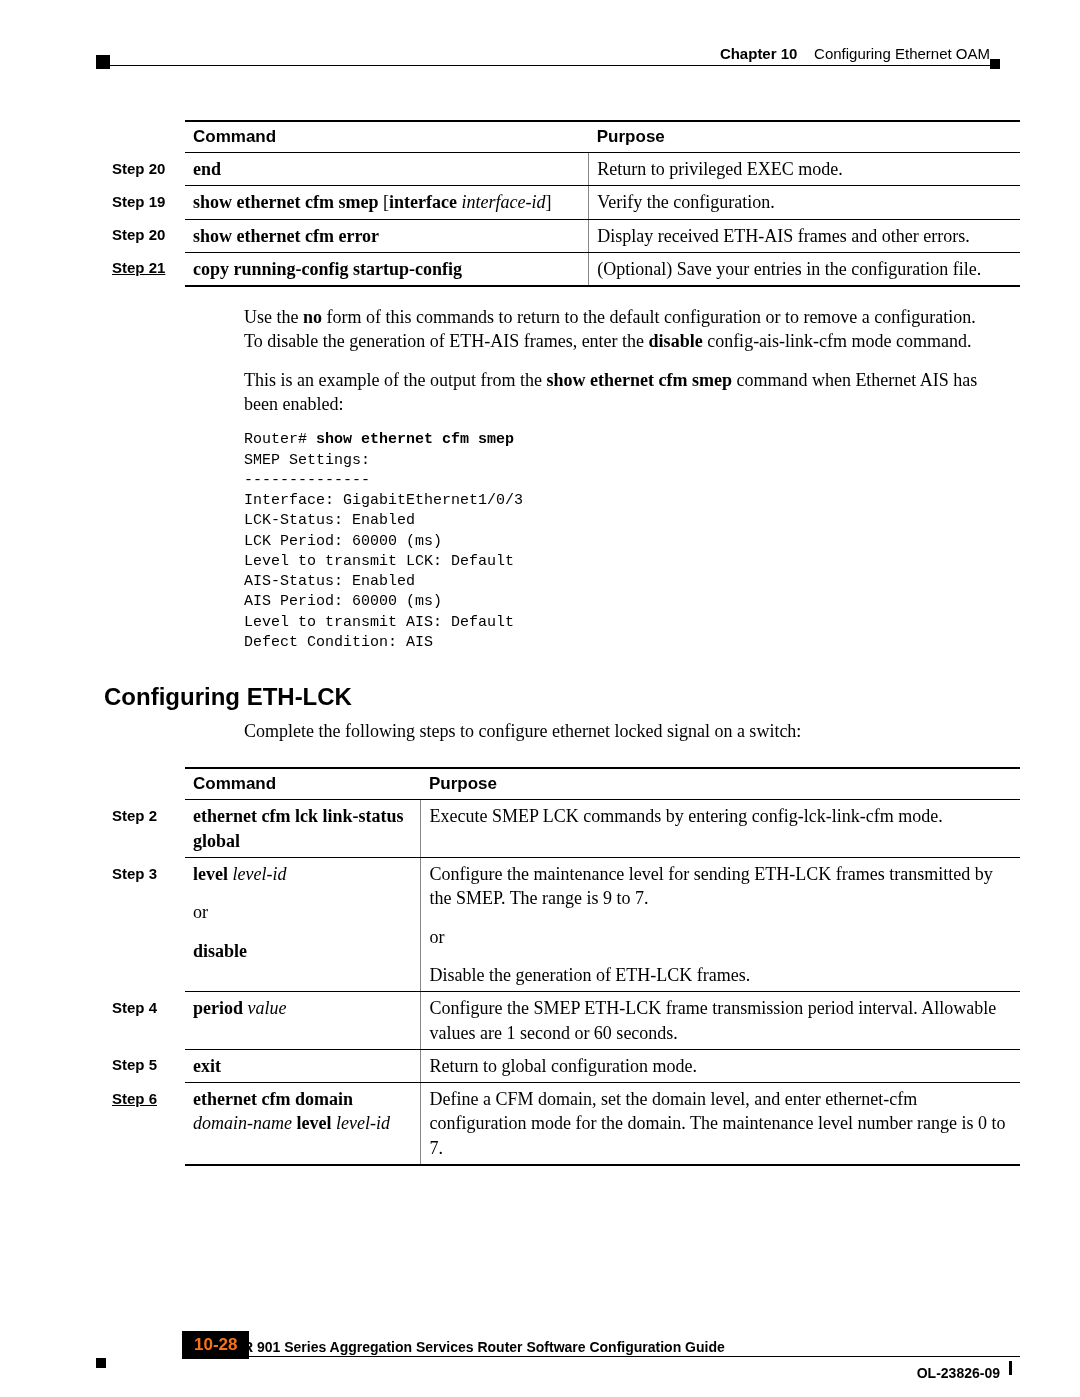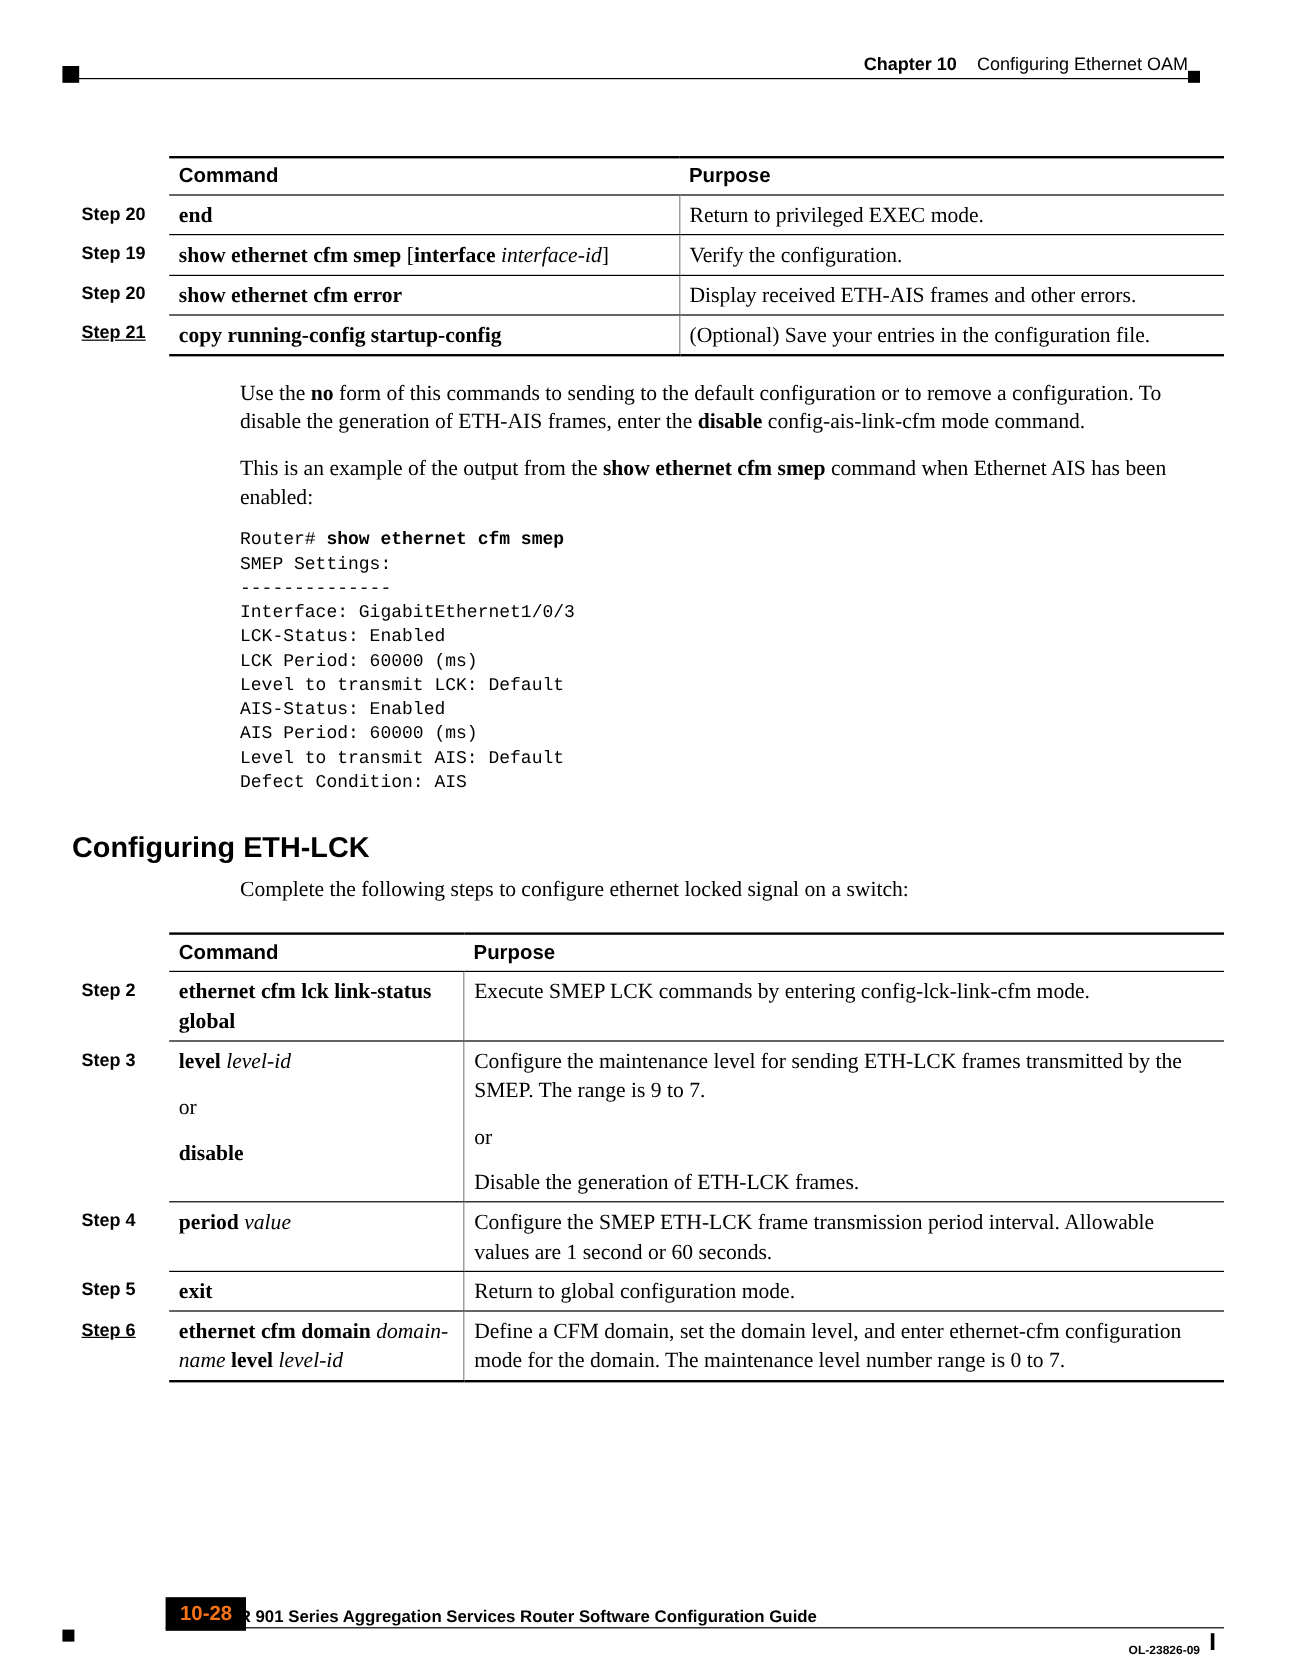--- a/index.html
+++ b/index.html
@@ -7,24 +7,25 @@
     padding: 0;
     background: #fff;
     font-family: "Times New Roman", Times, serif;
     color: #000;
     width: 1080px;
     height: 1397px;
     position: relative;
     box-sizing: border-box;
   }
   .page {
-    padding: 40px 60px 0 60px;
+    padding: 30px 60px 0 60px;
     box-sizing: border-box;
     height: 100%;
     position: relative;
+    margin-left: 44px;
   }
   .header-line {
     position: absolute;
     top: 45px;
     right: 90px;
     font-family: Arial, Helvetica, sans-serif;
     font-size: 15px;
   }
   .header-line .chap { font-weight: bold; }
   .header-rule {
@@ -160,21 +161,21 @@
     width: 10px;
     height: 10px;
     background: #000;
   }
   .footer-doc {
     position: absolute;
     bottom: -24px;
     right: 20px;
     font-family: Arial, Helvetica, sans-serif;
     font-weight: bold;
-    font-size: 10px;
+    font-size: 14px;
   }
   .footer-tick {
     position: absolute;
     bottom: -18px;
     right: 8px;
     width: 3px;
     height: 14px;
     background: #000;
   }
   .b { font-weight: bold; }
@@ -219,21 +220,21 @@
           </tr>
           <tr>
             <td class="step-label">Step 21</td>
             <td class="cmd"><span class="b">copy running-config startup-config</span></td>
             <td class="purpose-cell">(Optional) Save your entries in the configuration file.</td>
           </tr>
         </tbody>
     </table>
 
     <p class="para">
-      <span>Use the </span><span class="b">no</span><span> form of this commands to sending to the default configuration or to remove a configuration. To disable the generation of ETH-AIS frames, enter the </span><span class="b">disable</span><span> config-ais-link-cfm mode command.</span>
+      <span>Use the </span><span class="b">no</span><span> form of this commands to return to the default configuration or to remove a configuration. To disable the generation of ETH-AIS frames, enter the </span><span class="b">disable</span><span> config-ais-link-cfm mode command.</span>
     </p>
 
     <p class="para">
       <span>This is an example of the output from the </span><span class="b">show ethernet cfm smep</span><span> command when Ethernet AIS has been enabled:</span>
     </p>
 
     <div class="mono" id="codeblock"><span>Router# </span><span style="font-weight: bold;">show ethernet cfm smep</span>
 SMEP Settings:
 --------------
 Interface: GigabitEthernet1/0/3

